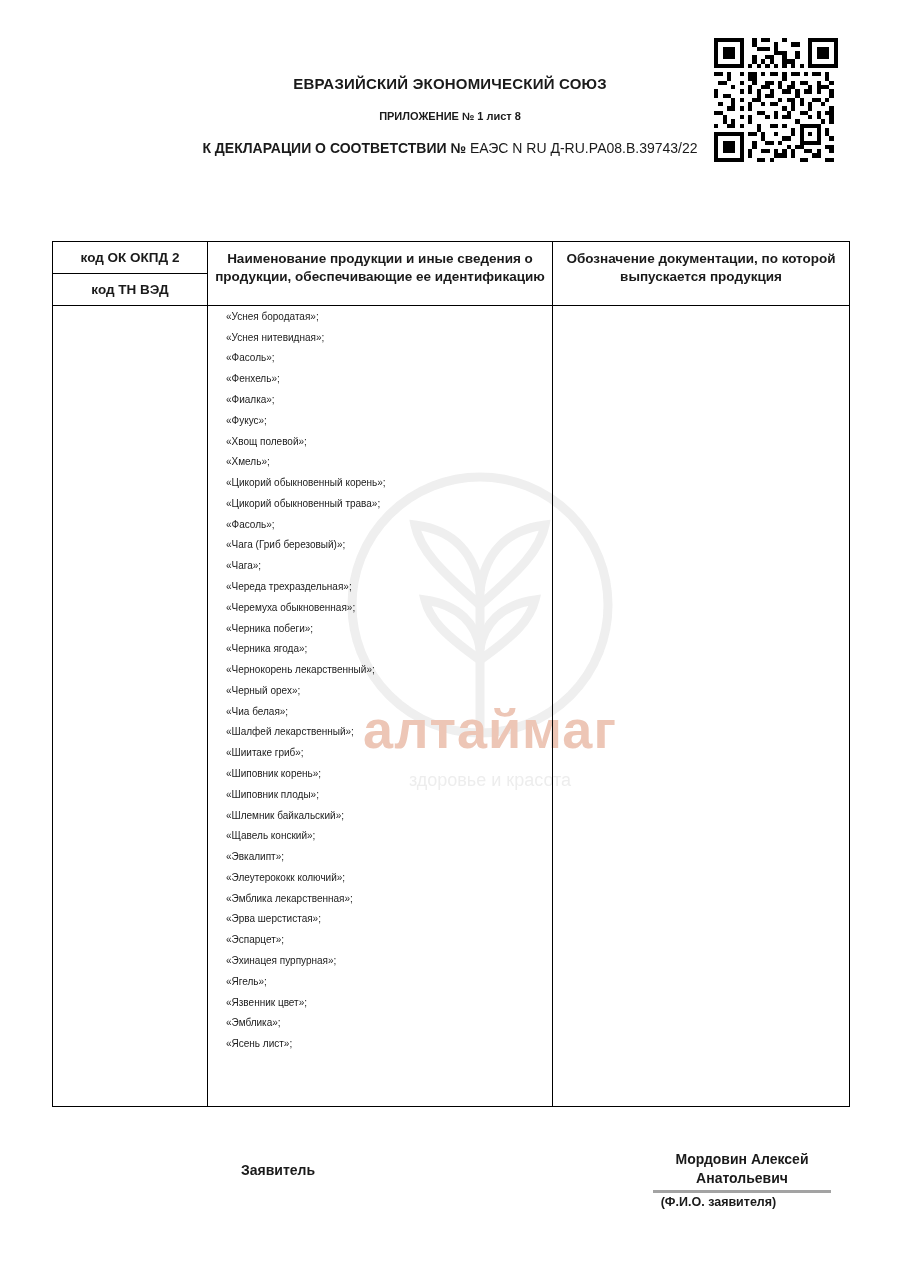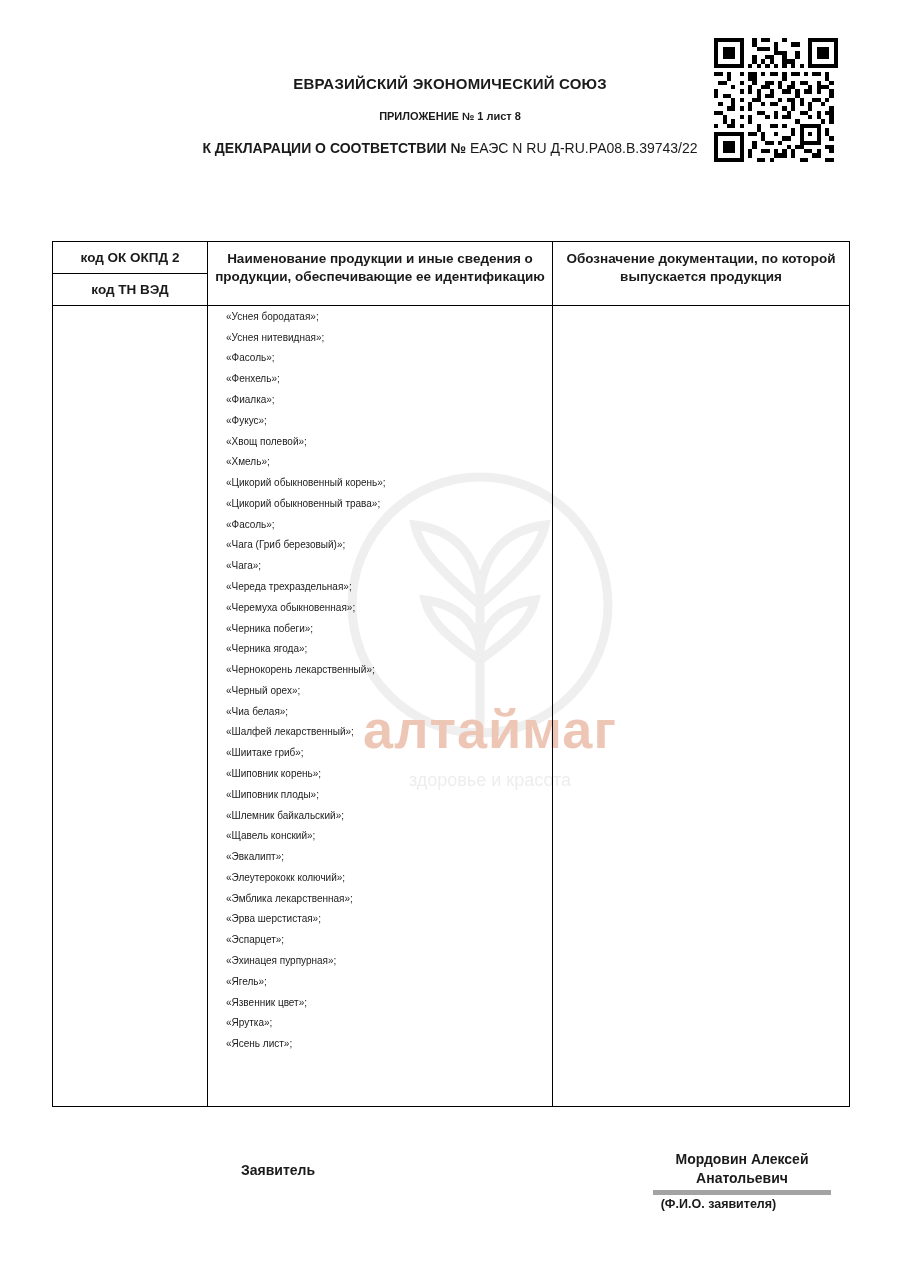--- a/index.html
+++ b/index.html
@@ -186,21 +186,21 @@
     position: absolute;
     left: 570px;
     top: 0px;
     width: 225px;
     text-align: center;
   }
   .name-text {
     font-size: 14px;
     line-height: 1.35;
     padding-bottom: 2px;
-    border-bottom: 5px solid #a3a3a3;
+    border-bottom: 3px solid #a3a3a3;
     margin-left: 47px;
   }
   .name-caption {
     font-size: 12.5px;
     padding-top: 2px;
   }
 </style>
 </head>
 <body>
 
@@ -445,21 +445,21 @@
             <li>«Шлемник байкальский»;</li>
             <li>«Щавель конский»;</li>
             <li>«Эвкалипт»;</li>
             <li>«Элеутерококк колючий»;</li>
             <li>«Эмблика лекарственная»;</li>
             <li>«Эрва шерстистая»;</li>
             <li>«Эспарцет»;</li>
             <li>«Эхинацея пурпурная»;</li>
             <li>«Ягель»;</li>
             <li>«Язвенник цвет»;</li>
-            <li>«Ярутка»;</li>
+            <li>«Эмблика»;</li>
             <li>«Ясень лист»;</li>
           </ul>
         </td>
         <td class="body-cell"></td>
       </tr>
     </tbody>
   </table>
 
   <div class="footer">
     <div class="applicant-label">Заявитель</div>

